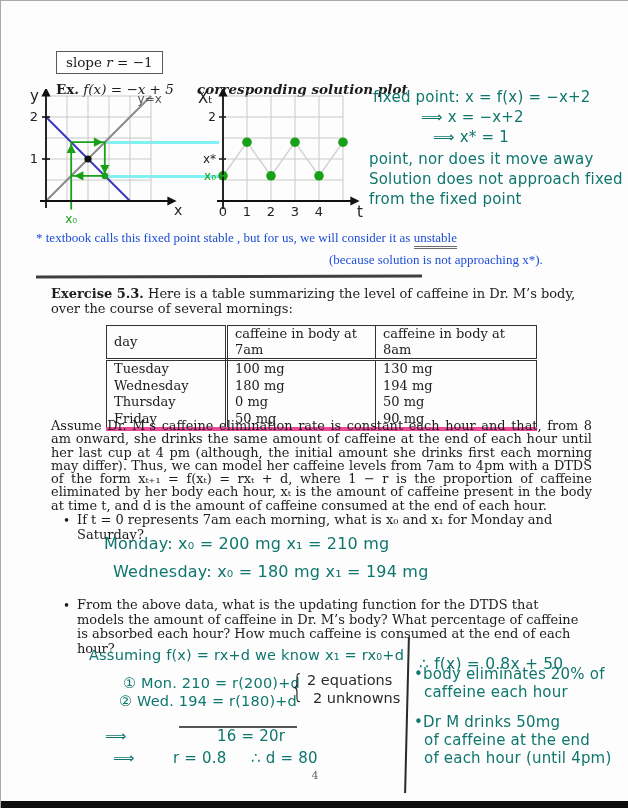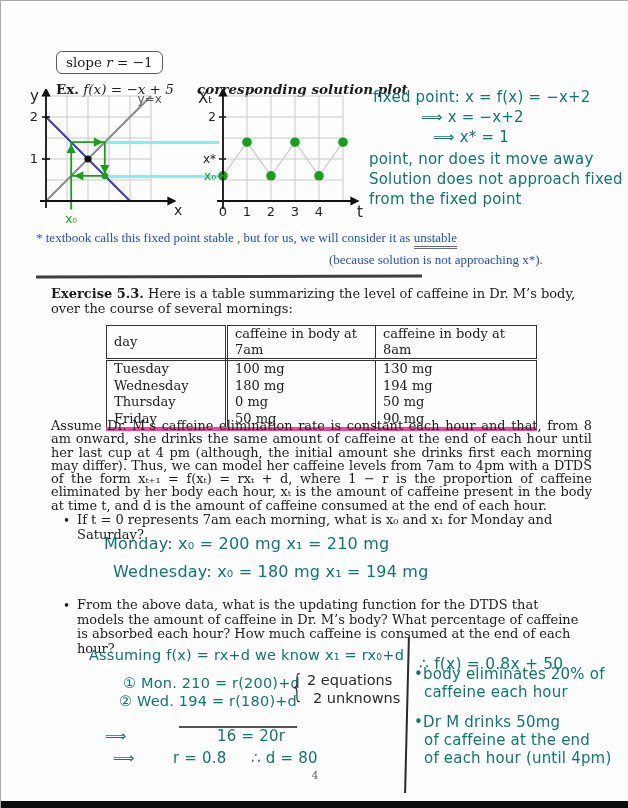--- a/index.html
+++ b/index.html
@@ -1,20 +1,20 @@
 <!DOCTYPE html>
 <html><head>
 <meta charset="utf-8">
 <style>
   html,body{margin:0;padding:0;background:#e9e9e9;}
   .sheet{position:relative;width:628px;height:808px;background:#fdfdfd;overflow:hidden;
          border-left:1px solid #aaa;border-top:1px solid #aaa;
          font-family:"DejaVu Serif",serif;color:#1a1a1a;}
   .abs{position:absolute;}
-  .print{font-family:"DejaVu Serif",serif;color:#1c1c1c;border-radius:6px;}
+  .print{font-family:"DejaVu Serif",serif;color:#1c1c1c;}
   .bold{font-weight:bold;}
   .ital{font-style:italic;}
   .hw{font-family:"DejaVu Sans",sans-serif;color:#0f766e;letter-spacing:.2px;}
   .hw-black{font-family:"DejaVu Sans",sans-serif;color:#2b2b2b;}
   .hw-purple{font-family:Liberation Serif, serif;color:#1d4ed8;}
   .slope-box{border:1.6px solid #5a5a5a;padding:2px 9px 3px 9px;font-size:13.5px;background:#fff;}
   .fp-notes div{line-height:20px;font-size:15px;}
   .fp-notes div:nth-child(2){padding-left:48px;}
   .fp-notes div:nth-child(3){padding-left:60px;}
   .sol-notes div{line-height:20px;font-size:15px;}

